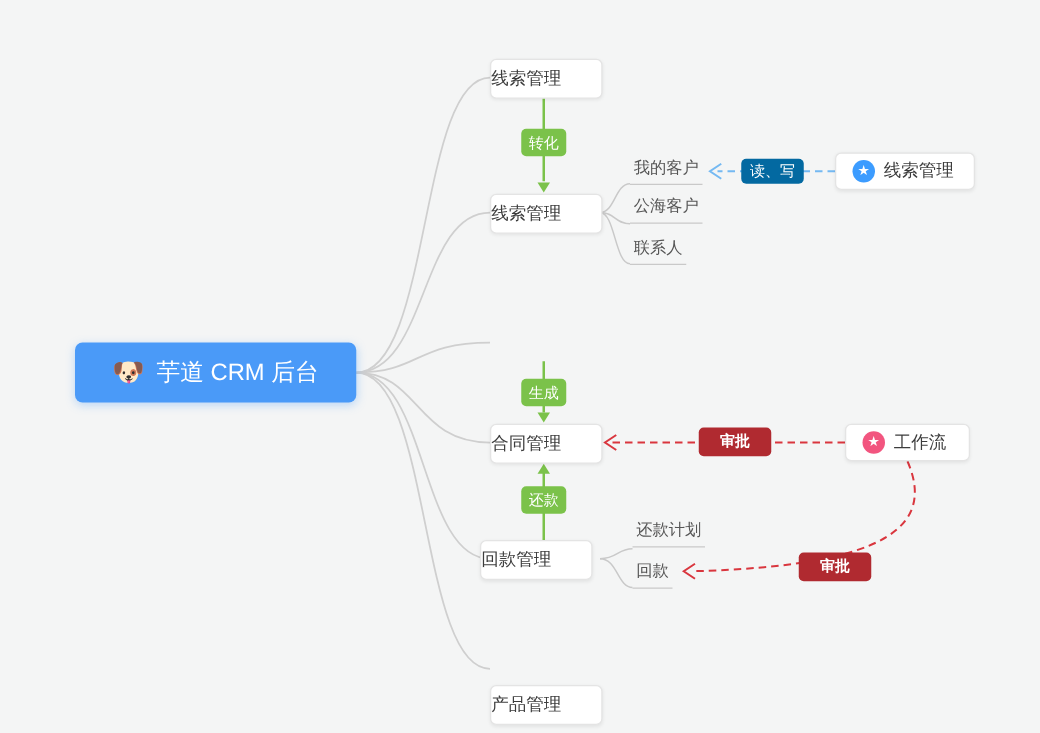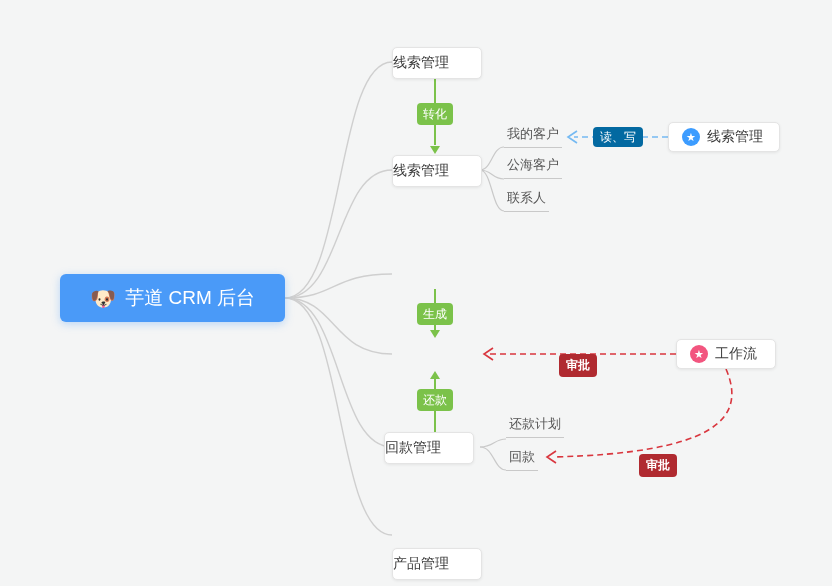--- a/index.html
+++ b/index.html
@@ -32,21 +32,21 @@
     line-height:16px;padding:0 3px 5px 3px;
     border-bottom:1px solid #c9c9c9;z-index:2;
   }
 
   .tag{
     position:absolute;color:#fff;font-size:12px;border-radius:4px;
     display:flex;align-items:center;justify-content:center;z-index:3;
   }
   .tag.green{background:#7bc24a;width:36px;height:22px;}
   .tag.blue{background:#0369a1;width:50px;height:20px;}
-  .tag.red{background:#b02a30;width:38px;height:23px;font-weight:700;margin-top:12px;}
+  .tag.red{background:#b02a30;width:58px;height:23px;font-weight:700;}
 
   .side-node{
     position:absolute;height:30px;background:#fff;
     border:1px solid #e4e4e4;border-radius:5px;
     box-shadow:0 1px 3px rgba(0,0,0,.07);
     display:flex;align-items:center;gap:7px;padding:0 13px;
     font-size:14px;color:#3c3c3c;z-index:2;box-sizing:border-box;
   }
   .star{
     width:18px;height:18px;border-radius:50%;
@@ -105,20 +105,23 @@
     <span class="emoji">🐶</span>
     <span>芋道 CRM 后台</span>
   </div>
 
   <div class="mnode" style="left:392px;top:47px">
     <span>线索管理</span>
   </div>
   <div class="mnode" style="left:392px;top:155px">
     <span>线索管理</span>
   </div>
+  <div class="mnode" style="left:392px;top:339px">
+    <span>合同管理</span>
+  </div>
   <div class="mnode" style="left:384px;top:432px">
     <span>回款管理</span>
   </div>
   <div class="mnode" style="left:392px;top:548px">
     <span>产品管理</span>
   </div>
 
   <div class="leaf" style="left:504px;top:126px">
     <span>我的客户</span>
   </div>

